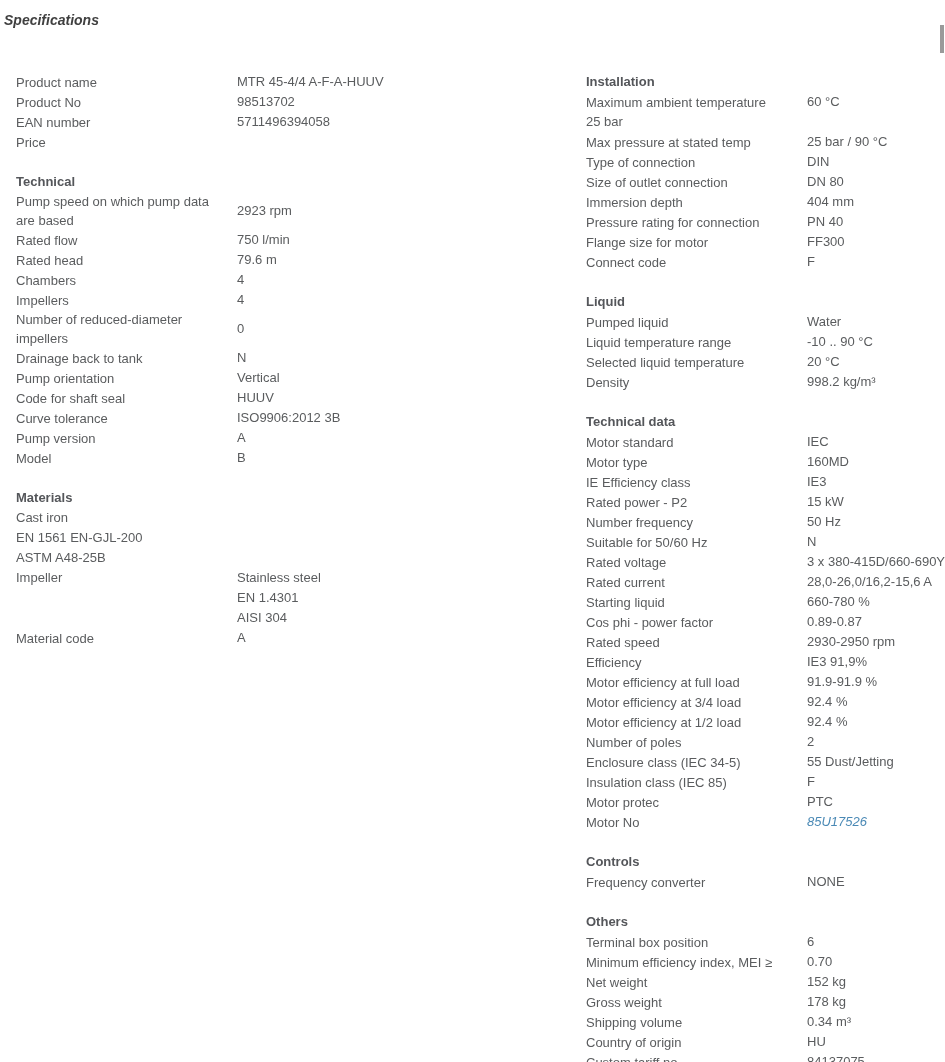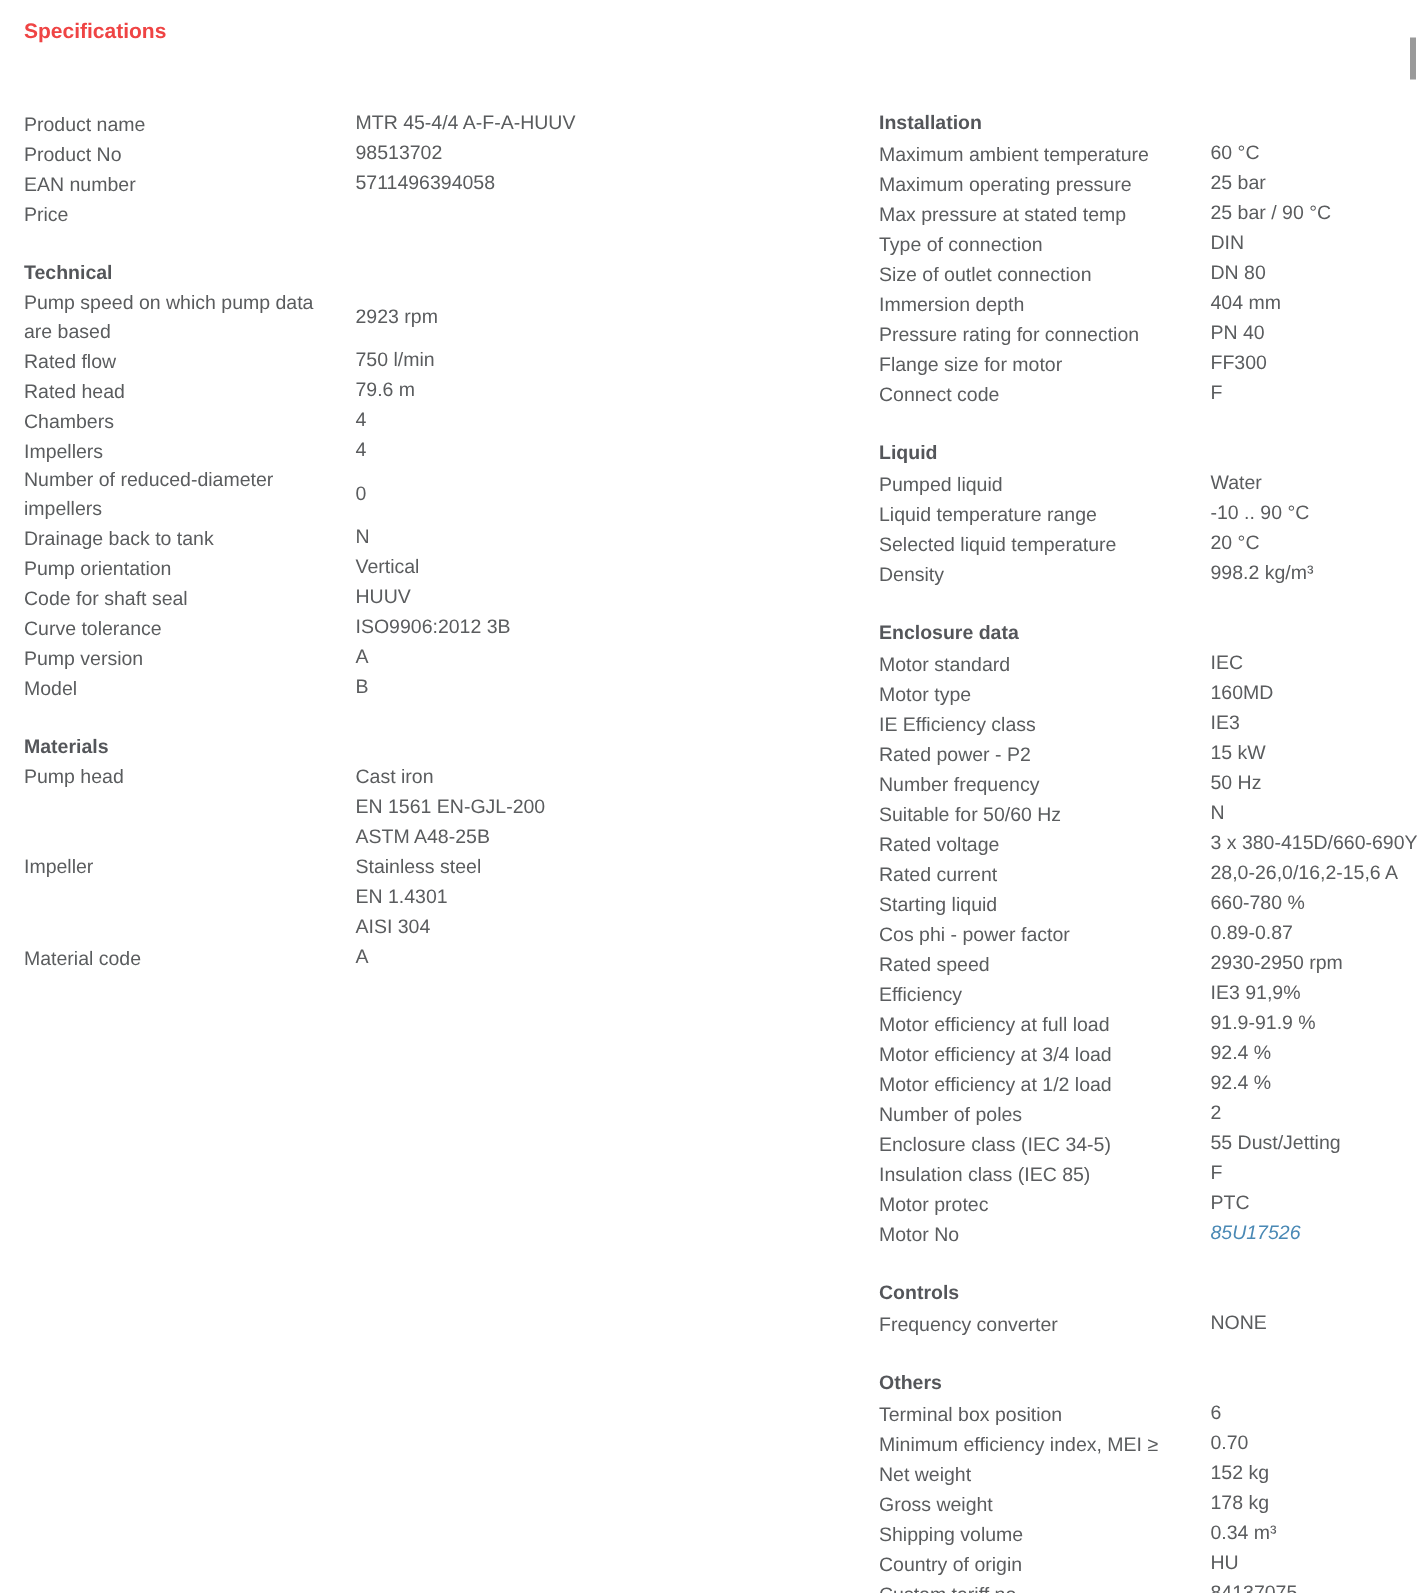--- a/index.html
+++ b/index.html
@@ -7,25 +7,26 @@
     width: 945px; height: 1062px;
     background: #ffffff;
     font-family: "Liberation Sans", sans-serif;
     font-size: 13px;
     color: #5a5c5e;
     overflow: hidden;
     position: relative;
   }
   .page-title {
     position: absolute;
-    top: 12px; left: 16px;
+    top: 12px; left: 4px;
     font-size: 14px;
     font-weight: bold;
-    color: #ef4444;
+    color: #404040;
     line-height: 17px;
+    font-style: italic;
   }
   .col { position: absolute; top: 56px; margin-top: 16px; }
   .col-left  { left: 16px;  width: 555px; }
   .col-right { left: 586px; width: 359px; }
   .section + .section { margin-top: 20px; }
   .heading {
     font-weight: bold;
     color: #54565a;
     line-height: 20px;
     height: 20px;
@@ -132,21 +133,20 @@
         <div class="value">A</div>
       </div>
       <div class="row">
         <div class="label">Model</div>
         <div class="value">B</div>
       </div>
     </div>
     <div class="section">
       <div class="heading">Materials</div>
       <div class="row multi">
-        <div class="label">Pump head</div>
         <div class="value">
           <div class="line">Cast iron</div>
           <div class="line">EN 1561 EN-GJL-200</div>
           <div class="line">ASTM A48-25B</div>
         </div>
       </div>
       <div class="row multi">
         <div class="label">Impeller</div>
         <div class="value">
           <div class="line">Stainless steel</div>
@@ -161,21 +161,20 @@
     </div>
   </div>
 <div class="col col-right" id="col-right">
     <div class="section">
       <div class="heading">Installation</div>
       <div class="row">
         <div class="label">Maximum ambient temperature</div>
         <div class="value">60 °C</div>
       </div>
       <div class="row">
-        <div class="label">Maximum operating pressure</div>
         <div class="value">25 bar</div>
       </div>
       <div class="row">
         <div class="label">Max pressure at stated temp</div>
         <div class="value">25 bar / 90 °C</div>
       </div>
       <div class="row">
         <div class="label">Type of connection</div>
         <div class="value">DIN</div>
       </div>
@@ -213,21 +212,21 @@
       <div class="row">
         <div class="label">Selected liquid temperature</div>
         <div class="value">20 °C</div>
       </div>
       <div class="row">
         <div class="label">Density</div>
         <div class="value">998.2 kg/m³</div>
       </div>
     </div>
     <div class="section">
-      <div class="heading">Enclosure data</div>
+      <div class="heading">Technical data</div>
       <div class="row">
         <div class="label">Motor standard</div>
         <div class="value">IEC</div>
       </div>
       <div class="row">
         <div class="label">Motor type</div>
         <div class="value">160MD</div>
       </div>
       <div class="row">
         <div class="label">IE Efficiency class</div>

